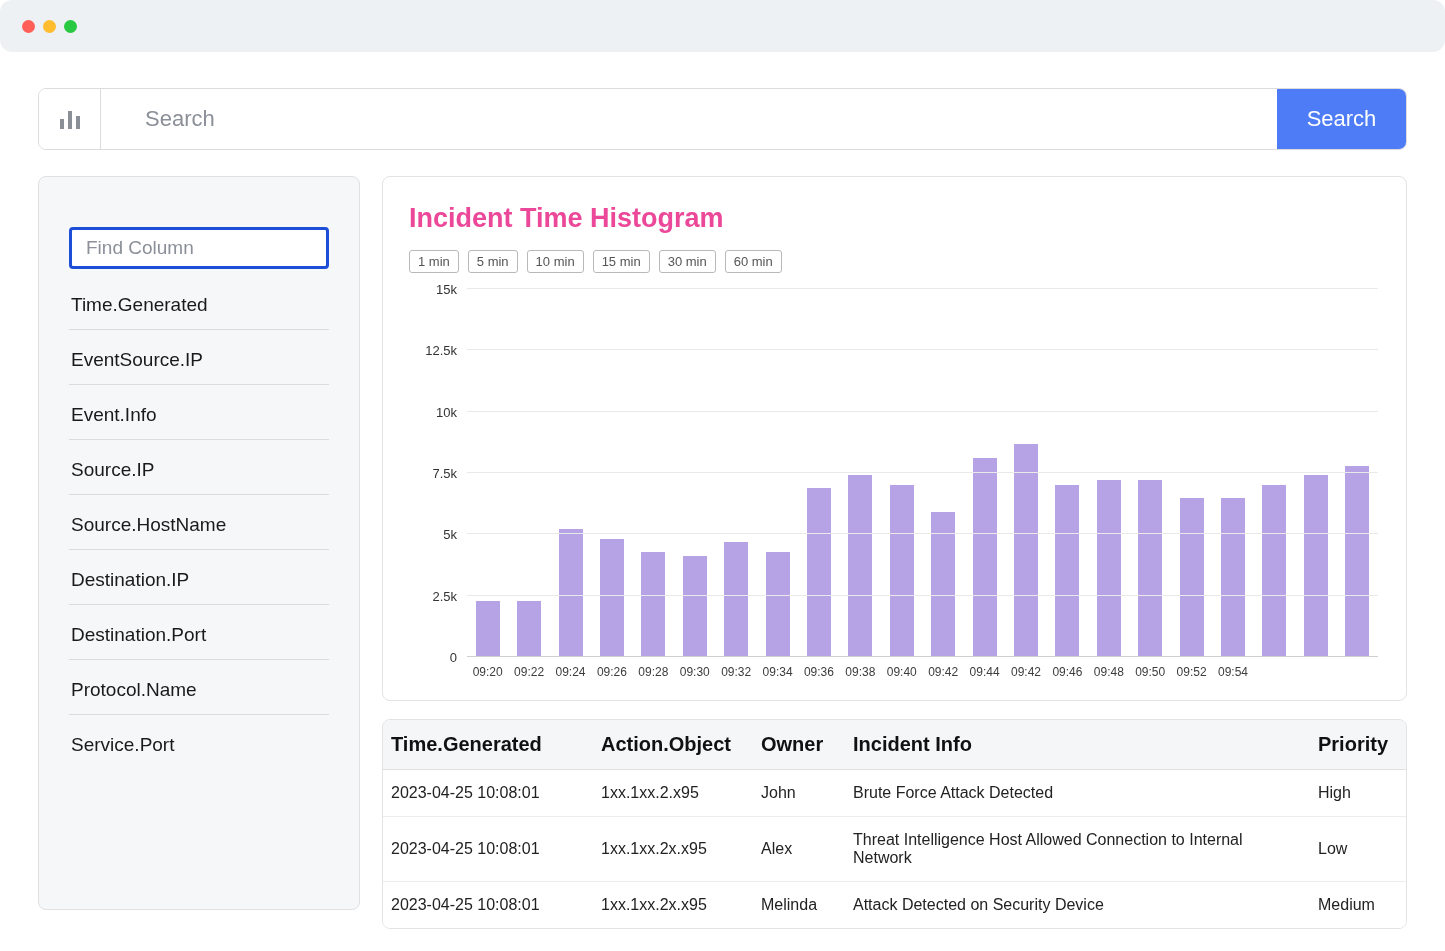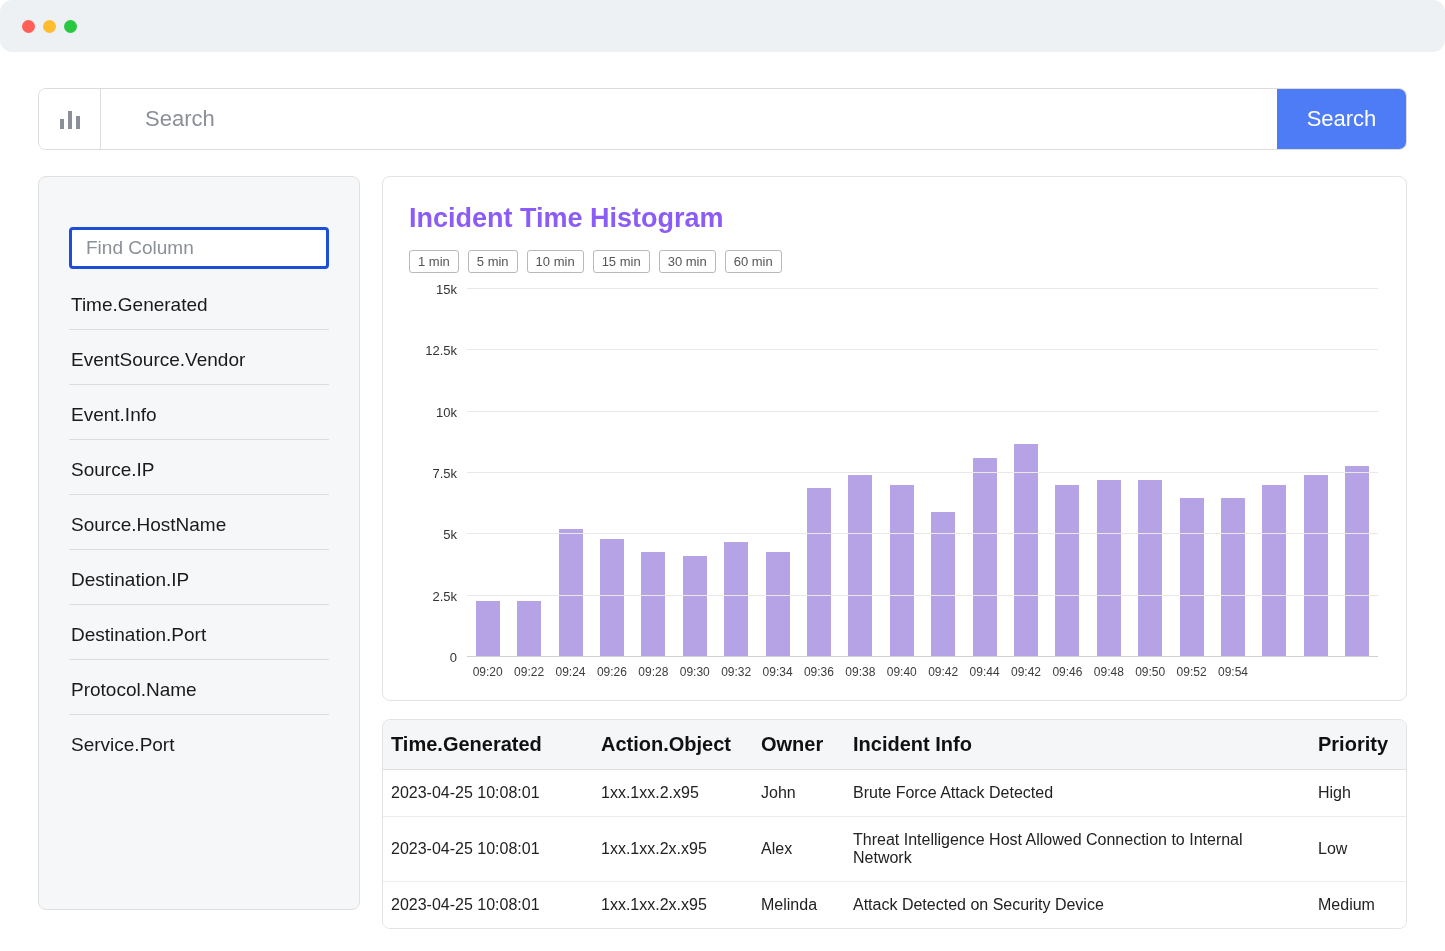--- a/index.html
+++ b/index.html
@@ -85,21 +85,21 @@
 
   
   .main { flex: 1; display: flex; flex-direction: column; gap: 18px; }
 
   .chart-panel {
     border: 1px solid #e3e3e3; border-radius: 8px;
     background: #fff;
     padding: 26px 28px 14px 26px;
     height: 525px;
   }
-  .chart-title { font-size: 27px; font-weight: bold; color: #8b5cf6; }
+  .chart-title { font-size: 27px; font-weight: bold; color: #ec4899; }
   .chips { margin-top: 16px; display: flex; gap: 9px; }
   .chip {
     border: 1px solid #b9b9b9; border-radius: 3px;
     background: #fff; color: #555;
     font-size: 13px; padding: 3px 8px;
     cursor: pointer; font-family: "Liberation Sans", sans-serif;
   }
 
   .chart-area { margin-top: 16px; position: relative; margin-left: 58px; }
   .plot { position: relative; height: 368px; }
@@ -168,21 +168,21 @@
   <input class="search-input" type="text" placeholder="Search" style="">
   <button class="search-btn" id="search-btn" style="background: rgb(78, 124, 246);">Search</button>
 </div>
 
 <div class="content">
 
   <div class="sidebar">
     <input class="find-input" type="text" placeholder="Find Column" style="">
     <div class="filter-list" id="filter-list">
         <div class="filter-item">Time.Generated</div>
-        <div class="filter-item">EventSource.Vendor</div>
+        <div class="filter-item">EventSource.IP</div>
         <div class="filter-item">Event.Info</div>
         <div class="filter-item">Source.IP</div>
         <div class="filter-item">Source.HostName</div>
         <div class="filter-item">Destination.IP</div>
         <div class="filter-item">Destination.Port</div>
         <div class="filter-item">Protocol.Name</div>
         <div class="filter-item">Service.Port</div>
       </div>
   </div>
 

